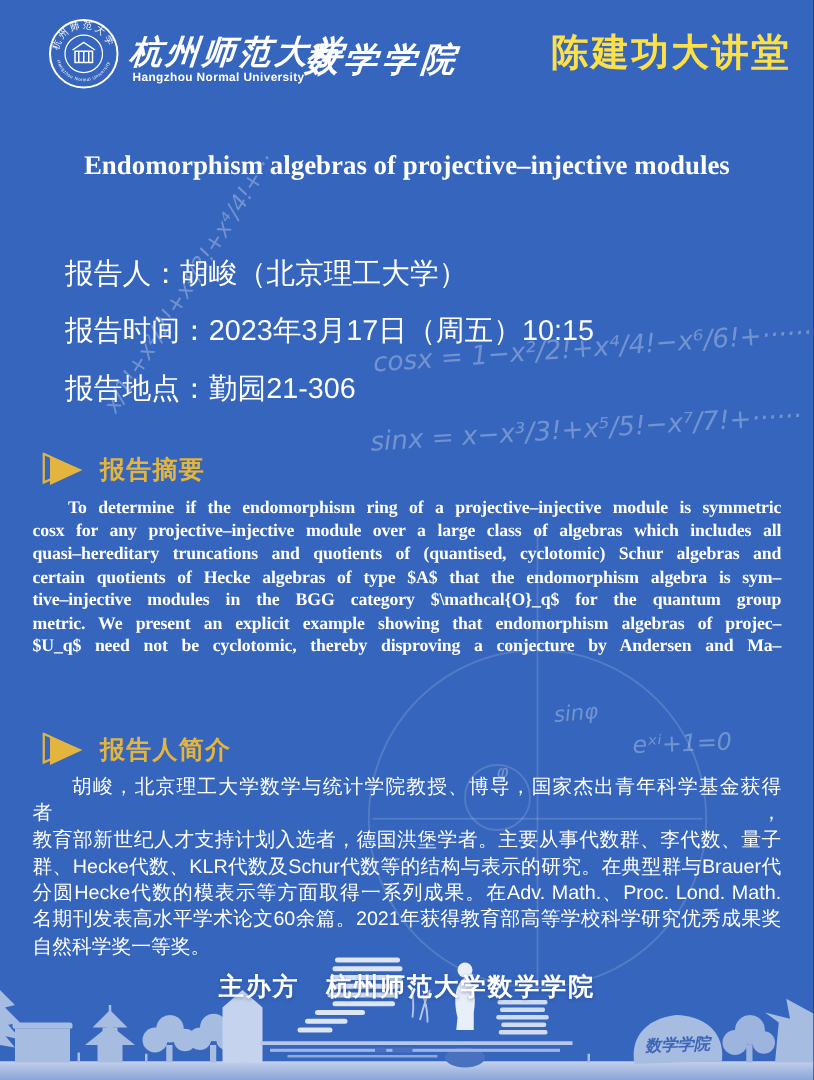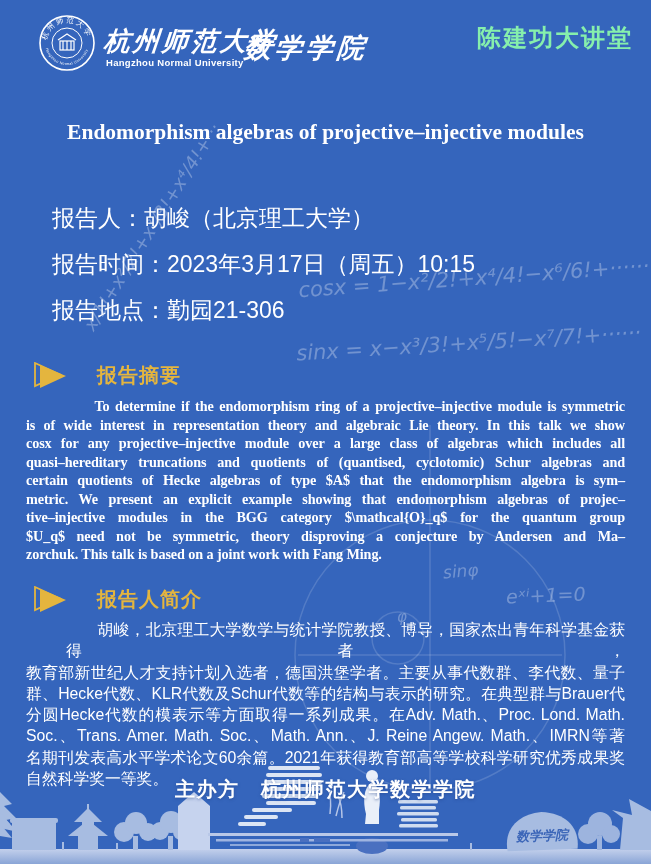--- a/index.html
+++ b/index.html
@@ -26,47 +26,47 @@
   .univ-cn{
     position:absolute;left:104px;top:24px;font-size:26px;font-weight:bold;
     font-style:italic;letter-spacing:3px;transform:skewX(-5deg);
   }
   .univ-en{position:absolute;left:106px;top:57px;font-size:9.5px;font-weight:bold;letter-spacing:.3px;}
   .school-cn{
     position:absolute;left:244px;top:30px;font-size:27px;font-weight:bold;
     font-style:italic;letter-spacing:4px;transform:skewX(-5deg);
   }
   .series-title{
-    position:absolute;right:18px;top:22px;font-size:24px;font-weight:bold;
-    font-family:"Liberation Serif",serif;color:#86efac;letter-spacing:2px;
+    position:absolute;right:18px;top:22px;font-size:30px;font-weight:bold;
+    font-family:"Liberation Serif",serif;color:#fde047;letter-spacing:2px;
   }
   
   .talk-title{
     position:absolute;left:0;top:120px;width:100%;text-align:center;z-index:2;
     font-family:"Liberation Serif",serif;font-weight:bold;font-size:21.5px;
   }
   .info-list{position:absolute;left:52px;top:203px;z-index:2;font-size:23px;}
   .info-row{height:32px;margin-bottom:14px;white-space:nowrap;}
   
-  .section-head{position:absolute;left:33px;display:flex;align-items:center;gap:28px;z-index:2;}
+  .section-head{position:absolute;left:33px;display:flex;align-items:center;gap:11px;z-index:2;}
   .sh-abstract{top:362px;}
   .sh-bio{top:586px;}
   .section-label{color:#e4b53e;font-size:20px;font-weight:bold;letter-spacing:1px;}
   
   .abstract-text{
     position:absolute;left:26px;top:397px;width:599px;z-index:2;
     font-family:"Liberation Serif",serif;font-weight:bold;font-size:14.2px;
     line-height:18.5px;letter-spacing:-.1px;
   }
   .bio-text{
     position:absolute;left:26px;top:619px;width:599px;z-index:2;
     font-size:15.8px;line-height:21.3px;
   }
   .line{text-align:justify;text-align-last:justify;}
-  .line.first{text-indent:2em;margin-left:40px;}
+  .line.first{text-indent:2em;}
   .line.last{text-align-last:left;}
   
   .skyline{position:absolute;left:0;bottom:0;z-index:1;}
   .organizer{
     position:absolute;left:0;top:776px;width:100%;text-align:center;z-index:3;
     font-size:20px;font-weight:bold;letter-spacing:1.5px;
     text-shadow:0 1px 3px rgba(35,65,135,.55);
   }
 </style>
 </head>
@@ -129,43 +129,40 @@
 
   <div class="section-head sh-abstract">
     <svg width="36" height="27" viewBox="0 0 36 27">
       <polygon points="2,1 27,12.5 2,24" fill="none" stroke="#e4b53e" stroke-width="1.8"></polygon>
       <polygon points="7,3 33,14 7,26" fill="#e4b53e"></polygon>
     </svg>
     <span class="section-label">报告摘要</span>
   </div>
   <div class="abstract-text">
     <div class="line first">To determine if the endomorphism ring of a projective–injective module is symmetric</div>
-    <div class="line">is of wide interest in representation theory and algebraic Lie theory. In this talk we show</div>
     <div class="line">cosx for any projective–injective module over a large class of algebras which includes all</div>
     <div class="line">quasi–hereditary truncations and quotients of (quantised, cyclotomic) Schur algebras and</div>
     <div class="line">certain quotients of Hecke algebras of type $A$ that the endomorphism algebra is sym–</div>
+    <div class="line">tive–injective modules in the BGG category $\mathcal{O}_q$ for the quantum group</div>
     <div class="line">metric. We present an explicit example showing that endomorphism algebras of projec–</div>
-    <div class="line">tive–injective modules in the BGG category $\mathcal{O}_q$ for the quantum group</div>
-    <div class="line">$U_q$ need not be symmetric, theory disproving a conjecture by Andersen and Ma–</div>
-    <div class="line last">zorchuk. This talk is based on a joint work with Fang Ming.</div>
+    <div class="line">$U_q$ need not be cyclotomic, thereby disproving a conjecture by Andersen and Ma–</div>
   </div>
 
   <div class="section-head sh-bio">
     <svg width="36" height="27" viewBox="0 0 36 27">
       <polygon points="2,1 27,12.5 2,24" fill="none" stroke="#e4b53e" stroke-width="1.8"></polygon>
       <polygon points="7,3 33,14 7,26" fill="#e4b53e"></polygon>
     </svg>
     <span class="section-label">报告人简介</span>
   </div>
   <div class="bio-text">
     <div class="line first">胡峻，北京理工大学数学与统计学院教授、博导，国家杰出青年科学基金获得者，</div>
     <div class="line">教育部新世纪人才支持计划入选者，德国洪堡学者。主要从事代数群、李代数、量子</div>
     <div class="line">群、Hecke代数、KLR代数及Schur代数等的结构与表示的研究。在典型群与Brauer代</div>
     <div class="line">分圆Hecke代数的模表示等方面取得一系列成果。在Adv. Math.、Proc. Lond. Math.</div>
-    <div class="line">Soc.、Trans. Amer. Math. Soc.、Math. Ann.、J. Reine Angew. Math.、IMRN等著</div>
     <div class="line">名期刊发表高水平学术论文60余篇。2021年获得教育部高等学校科学研究优秀成果奖</div>
     <div class="line last">自然科学奖一等奖。</div>
   </div>
 
   <svg class="skyline" width="651" height="110" viewBox="0 0 651 110">
     <defs>
       <linearGradient id="band" x1="0" y1="0" x2="0" y2="1">
         <stop offset="0" stop-color="#c3d0ec"></stop>
         <stop offset="1" stop-color="#8aa5d6"></stop>
       </linearGradient>

